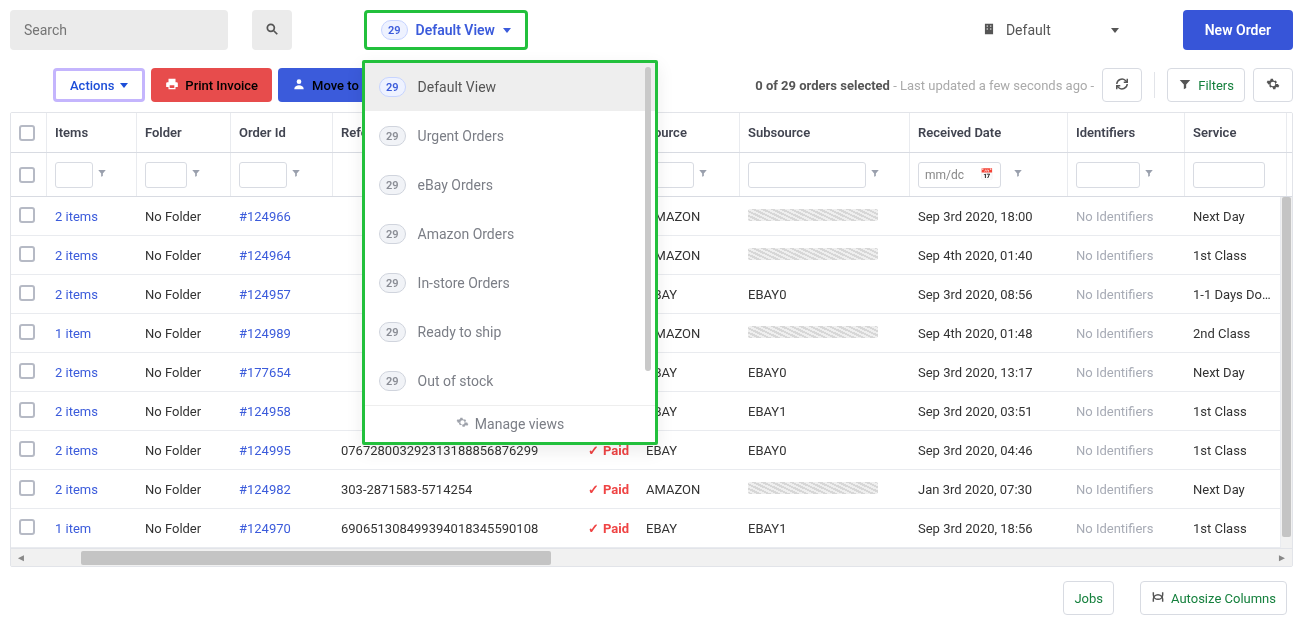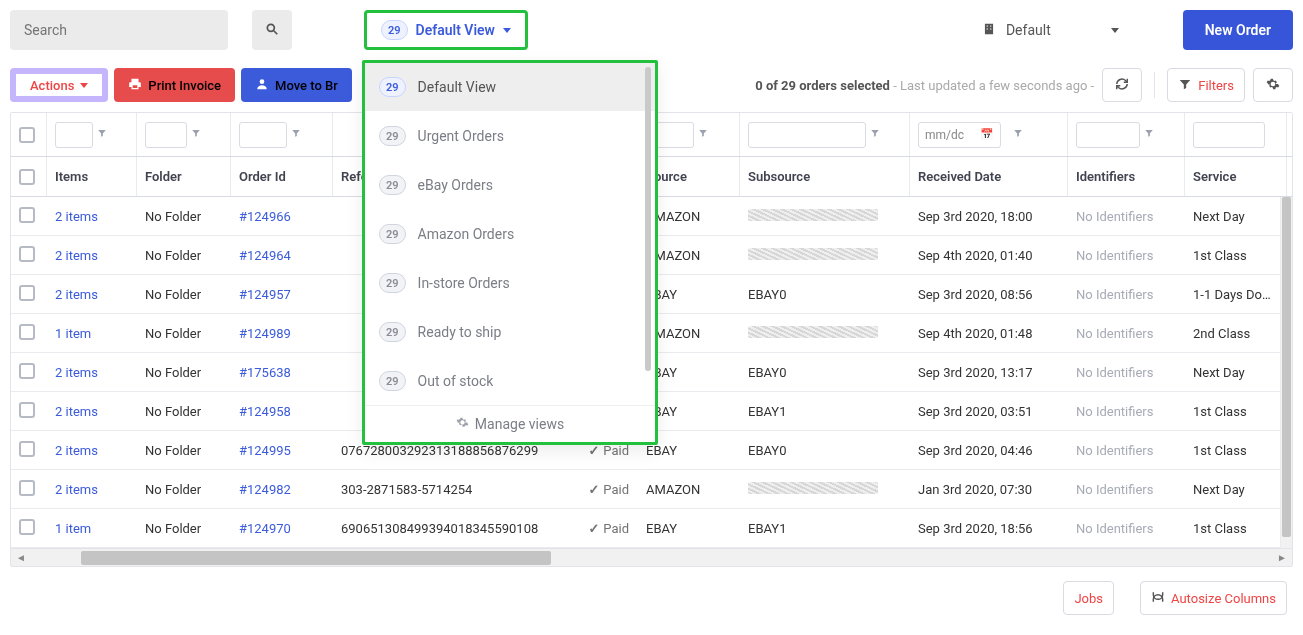--- a/index.html
+++ b/index.html
@@ -25,41 +25,41 @@
   .view-dropdown .vd-inner { max-height:370px; overflow-y:auto; }
   .view-item { display:flex; align-items:center; gap:12px; padding:14px 14px; font-size:14px; color:#7b7e86; cursor:pointer; }
   .view-item:first-child { background:#eeeeee; color:#555; }
   .view-item:not(:first-child) { border-top:1px solid transparent; }
   .manage-views { text-align:center; padding:10px; color:#7b7e86; display:flex; align-items:center; justify-content:center; gap:6px; cursor:pointer; border-top:1px solid #eee; font-size:14px;}
   .vd-scroll-thumb { position:absolute; right:4px; top:4px; width:6px; height:304px; background:#c9c9c9; border-radius:3px; }
 
   
   .toolbar { display:flex; align-items:center; gap:6px; margin-bottom:10px; position:relative; }
   .btn { height:34px; padding:0 14px; border-radius:4px; border:none; display:inline-flex; align-items:center; gap:6px; font-size:13px; color:#000000; cursor:pointer; font-weight:500; }
-  .btn-outline-blue { background:#fff; border:6px solid #c4b5fd; color:#ef4444; }
+  .btn-outline-blue { background:#fff; border:3px solid #c4b5fd; color:#1d4ed8;margin-left:43px; }
   .btn-red { background:#e74c4c; }
   .btn-blue { background:#3b5bdb; }
   .tb-caret { width:0;height:0;border-left:4px solid transparent;border-right:4px solid transparent;border-top:5px solid currentColor;}
   .toolbar .right { margin-left:auto; display:flex; align-items:center; gap:8px; }
   .status-text { font-size:13px; color:#555; }
   .status-text .muted { color:#aaa; }
-  .white-btn { height:34px; min-width:40px; padding:0 10px; border:1px solid #d8dbe2; background:#fff; border-radius:4px; color:#ef4444; display:flex; align-items:center; justify-content:center; gap:6px; cursor:pointer; font-size:13px; }
+  .white-btn { height:34px; min-width:40px; padding:0 10px; border:1px solid #d8dbe2; background:#fff; border-radius:4px; color:#15803d; display:flex; align-items:center; justify-content:center; gap:6px; cursor:pointer; font-size:13px; }
   .vdiv { width:1px; height:26px; background:#e2e4e9; margin:0 4px; }
 
   
   .grid-wrap { border:1px solid #e2e4e9; border-radius:2px; position:relative; overflow:hidden; }
   .cols { --c0:36px; --c1:90px; --c2:94px; --c3:102px; --c4:215px; --c5:90px; --c6:102px; --c7:170px; --c8:158px; --c9:117px; --c10:102px; }
   .row { display:grid; grid-template-columns: var(--c0) var(--c1) var(--c2) var(--c3) var(--c4) var(--c5) var(--c6) var(--c7) var(--c8) var(--c9) var(--c10); border-bottom:1px solid #e9ebef; min-height:39px; align-items:center; }
   .hrow { background:#fff; font-weight:600; color:#414450; height:40px; border-bottom:1px solid #d8dbe2; }
   .frow { background:#fff; height:44px; border-bottom:1px solid #d8dbe2; }
   .cell { padding:0 8px; font-size:13px; overflow:hidden; white-space:nowrap; text-overflow:ellipsis; border-right:1px solid transparent; }
   .hrow .cell, .frow .cell { border-right:1px solid #e9ebef; height:100%; display:flex; align-items:center; }
   .checkbox { width:16px; height:16px; border:2px solid #b6bac5; border-radius:3px; background:#fff; cursor:pointer; display:inline-block; }
   .link-blue { color:#3b5bdb; cursor:pointer; }
-  .paid { color:#737373; font-weight:400; display:inline-flex; align-items:center; gap:4px;}
+  .paid { color:#ef4444; font-weight:700; display:inline-flex; align-items:center; gap:4px;}
   .check-ic::before { content:"✓"; font-weight:700; }
   .filter-cell { display:flex; align-items:center; gap:4px; }
   .tiny-input { height:26px; width:56px; border:1px solid #d8dbe2; border-radius:3px; padding:0 4px; font-size:12px; }
   .tiny-input.wide { width:130px; }
   .funnel { color:#9aa0ad; cursor:pointer; font-size:11px;}
   .muted-id { color:#a7abb5; }
   .blurred { display:inline-block; width:130px; height:12px; background:repeating-linear-gradient(25deg,#d7d7d7 0 2px,#efefef 2px 4px); border-radius:2px; }
 
   
   .hscroll-track { height:18px; background:#f1f1f1; border-top:1px solid #e2e4e9; display:flex; align-items:center; position:relative; }
@@ -211,96 +211,96 @@
         <svg viewBox="0 0 24 24" fill="#555">
             <path d="M12 8a4 4 0 100 8 4 4 0 000-8zm9 4a7 7 0 01-.1 1.2l2 1.6-2 3.4-2.4-.9a7 7 0 01-2 1.1l-.4 2.6h-4l-.4-2.6a7 7 0 01-2-1.1l-2.4.9-2-3.4 2-1.6A7 7 0 013 12a7 7 0 01.1-1.2l-2-1.6 2-3.4 2.4.9a7 7 0 012-1.1L8 3h4l.4 2.6a7 7 0 012 1.1l2.4-.9 2 3.4-2 1.6c.1.4.2.8.2 1.2z"></path>
           </svg>
       </span>
     </button>
   </div>
 </div>
 
 <div class="grid-wrap cols">
 
-  <div class="row frow">
-    <div class="cell">
-        <span class="checkbox"></span>
-      </div>
-    <div class="cell filter-cell">
-        <input class="tiny-input" style="width: 38px;">
-        <span class="funnel ic-funnel-sm"><svg viewBox="0 0 24 24">
-            <path d="M3 5h18l-7 8v6l-4 2v-8L3 5z"></path>
-          </svg></span>
-      </div>
-    <div class="cell filter-cell">
-        <input class="tiny-input" style="width: 42px;">
-        <span class="funnel ic-funnel-sm"><svg viewBox="0 0 24 24">
-            <path d="M3 5h18l-7 8v6l-4 2v-8L3 5z"></path>
-          </svg></span>
-      </div>
-    <div class="cell filter-cell">
-        <input class="tiny-input" style="width: 48px;">
-        <span class="funnel ic-funnel-sm"><svg viewBox="0 0 24 24">
-            <path d="M3 5h18l-7 8v6l-4 2v-8L3 5z"></path>
-          </svg></span>
-      </div>
-    <div class="cell filter-cell"></div>
-    <div class="cell filter-cell" style="justify-content:flex-end;">
-        <span class="funnel ic-funnel-sm"><svg viewBox="0 0 24 24">
-            <path d="M3 5h18l-7 8v6l-4 2v-8L3 5z"></path>
-          </svg></span>
-      </div>
-    <div class="cell filter-cell">
-        <input class="tiny-input" style="width: 48px;">
-        <span class="funnel ic-funnel-sm"><svg viewBox="0 0 24 24">
-            <path d="M3 5h18l-7 8v6l-4 2v-8L3 5z"></path>
-          </svg></span>
-      </div>
-    <div class="cell filter-cell">
-        <input class="tiny-input wide" style="width: 118px;">
-        <span class="funnel ic-funnel-sm"><svg viewBox="0 0 24 24">
-            <path d="M3 5h18l-7 8v6l-4 2v-8L3 5z"></path>
-          </svg></span>
-      </div>
-    <div class="cell filter-cell">
-        <span style="border:1px solid #d8dbe2;border-radius:3px;height:26px;display:inline-flex;align-items:center;padding:0 6px;gap:16px;">
-          <span style="color:#888;font-size:12px;">mm/dc</span>
-          <span class="cal-ic">📅</span>
-        </span>
-        <span class="funnel ic-funnel-sm" style="margin-left:8px;"><svg viewBox="0 0 24 24">
-            <path d="M3 5h18l-7 8v6l-4 2v-8L3 5z"></path>
-          </svg></span>
-      </div>
-    <div class="cell filter-cell">
-        <input class="tiny-input" style="width: 64px;">
-        <span class="funnel ic-funnel-sm"><svg viewBox="0 0 24 24">
-            <path d="M3 5h18l-7 8v6l-4 2v-8L3 5z"></path>
-          </svg></span>
-      </div>
-    <div class="cell filter-cell">
-        <input class="tiny-input" style="width: 72px;">
-      </div>
-  </div>
-
   <div class="row hrow">
     <div class="cell">
         <span class="checkbox"></span>
       </div>
     <div class="cell">Items</div>
     <div class="cell">Folder</div>
     <div class="cell">Order Id</div>
     <div class="cell">Reference Num</div>
     <div class="cell">Status</div>
     <div class="cell">Source</div>
     <div class="cell">Subsource</div>
     <div class="cell">Received Date</div>
     <div class="cell">Identifiers</div>
     <div class="cell">Service</div>
   </div>
 
+  <div class="row frow">
+    <div class="cell">
+        <span class="checkbox"></span>
+      </div>
+    <div class="cell filter-cell">
+        <input class="tiny-input" style="width: 38px;">
+        <span class="funnel ic-funnel-sm"><svg viewBox="0 0 24 24">
+            <path d="M3 5h18l-7 8v6l-4 2v-8L3 5z"></path>
+          </svg></span>
+      </div>
+    <div class="cell filter-cell">
+        <input class="tiny-input" style="width: 42px;">
+        <span class="funnel ic-funnel-sm"><svg viewBox="0 0 24 24">
+            <path d="M3 5h18l-7 8v6l-4 2v-8L3 5z"></path>
+          </svg></span>
+      </div>
+    <div class="cell filter-cell">
+        <input class="tiny-input" style="width: 48px;">
+        <span class="funnel ic-funnel-sm"><svg viewBox="0 0 24 24">
+            <path d="M3 5h18l-7 8v6l-4 2v-8L3 5z"></path>
+          </svg></span>
+      </div>
+    <div class="cell filter-cell"></div>
+    <div class="cell filter-cell" style="justify-content:flex-end;">
+        <span class="funnel ic-funnel-sm"><svg viewBox="0 0 24 24">
+            <path d="M3 5h18l-7 8v6l-4 2v-8L3 5z"></path>
+          </svg></span>
+      </div>
+    <div class="cell filter-cell">
+        <input class="tiny-input" style="width: 48px;">
+        <span class="funnel ic-funnel-sm"><svg viewBox="0 0 24 24">
+            <path d="M3 5h18l-7 8v6l-4 2v-8L3 5z"></path>
+          </svg></span>
+      </div>
+    <div class="cell filter-cell">
+        <input class="tiny-input wide" style="width: 118px;">
+        <span class="funnel ic-funnel-sm"><svg viewBox="0 0 24 24">
+            <path d="M3 5h18l-7 8v6l-4 2v-8L3 5z"></path>
+          </svg></span>
+      </div>
+    <div class="cell filter-cell">
+        <span style="border:1px solid #d8dbe2;border-radius:3px;height:26px;display:inline-flex;align-items:center;padding:0 6px;gap:16px;">
+          <span style="color:#888;font-size:12px;">mm/dc</span>
+          <span class="cal-ic">📅</span>
+        </span>
+        <span class="funnel ic-funnel-sm" style="margin-left:8px;"><svg viewBox="0 0 24 24">
+            <path d="M3 5h18l-7 8v6l-4 2v-8L3 5z"></path>
+          </svg></span>
+      </div>
+    <div class="cell filter-cell">
+        <input class="tiny-input" style="width: 64px;">
+        <span class="funnel ic-funnel-sm"><svg viewBox="0 0 24 24">
+            <path d="M3 5h18l-7 8v6l-4 2v-8L3 5z"></path>
+          </svg></span>
+      </div>
+    <div class="cell filter-cell">
+        <input class="tiny-input" style="width: 72px;">
+      </div>
+  </div>
+
   <div id="rows">
       <div class="row cols">
         <div class="cell "><span class="checkbox"></span></div>
         <div class="cell "><span class="link-blue">2 items</span></div>
         <div class="cell ">No Folder</div>
         <div class="cell "><span class="link-blue">#124966</span></div>
         <div class="cell "></div>
         <div class="cell " style="text-align: right;"></div>
         <div class="cell ">AMAZON</div>
         <div class="cell "><span class="blurred"></span></div>
@@ -344,21 +344,21 @@
         <div class="cell ">AMAZON</div>
         <div class="cell "><span class="blurred"></span></div>
         <div class="cell ">Sep 4th 2020, 01:48</div>
         <div class="cell "><span class="muted-id">No Identifiers</span></div>
         <div class="cell ">2nd Class</div>
       </div>
       <div class="row cols">
         <div class="cell "><span class="checkbox"></span></div>
         <div class="cell "><span class="link-blue">2 items</span></div>
         <div class="cell ">No Folder</div>
-        <div class="cell "><span class="link-blue">#175638</span></div>
+        <div class="cell "><span class="link-blue">#177654</span></div>
         <div class="cell "></div>
         <div class="cell " style="text-align: right;"></div>
         <div class="cell ">EBAY</div>
         <div class="cell ">EBAY0</div>
         <div class="cell ">Sep 3rd 2020, 13:17</div>
         <div class="cell "><span class="muted-id">No Identifiers</span></div>
         <div class="cell ">Next Day</div>
       </div>
       <div class="row cols">
         <div class="cell "><span class="checkbox"></span></div>

